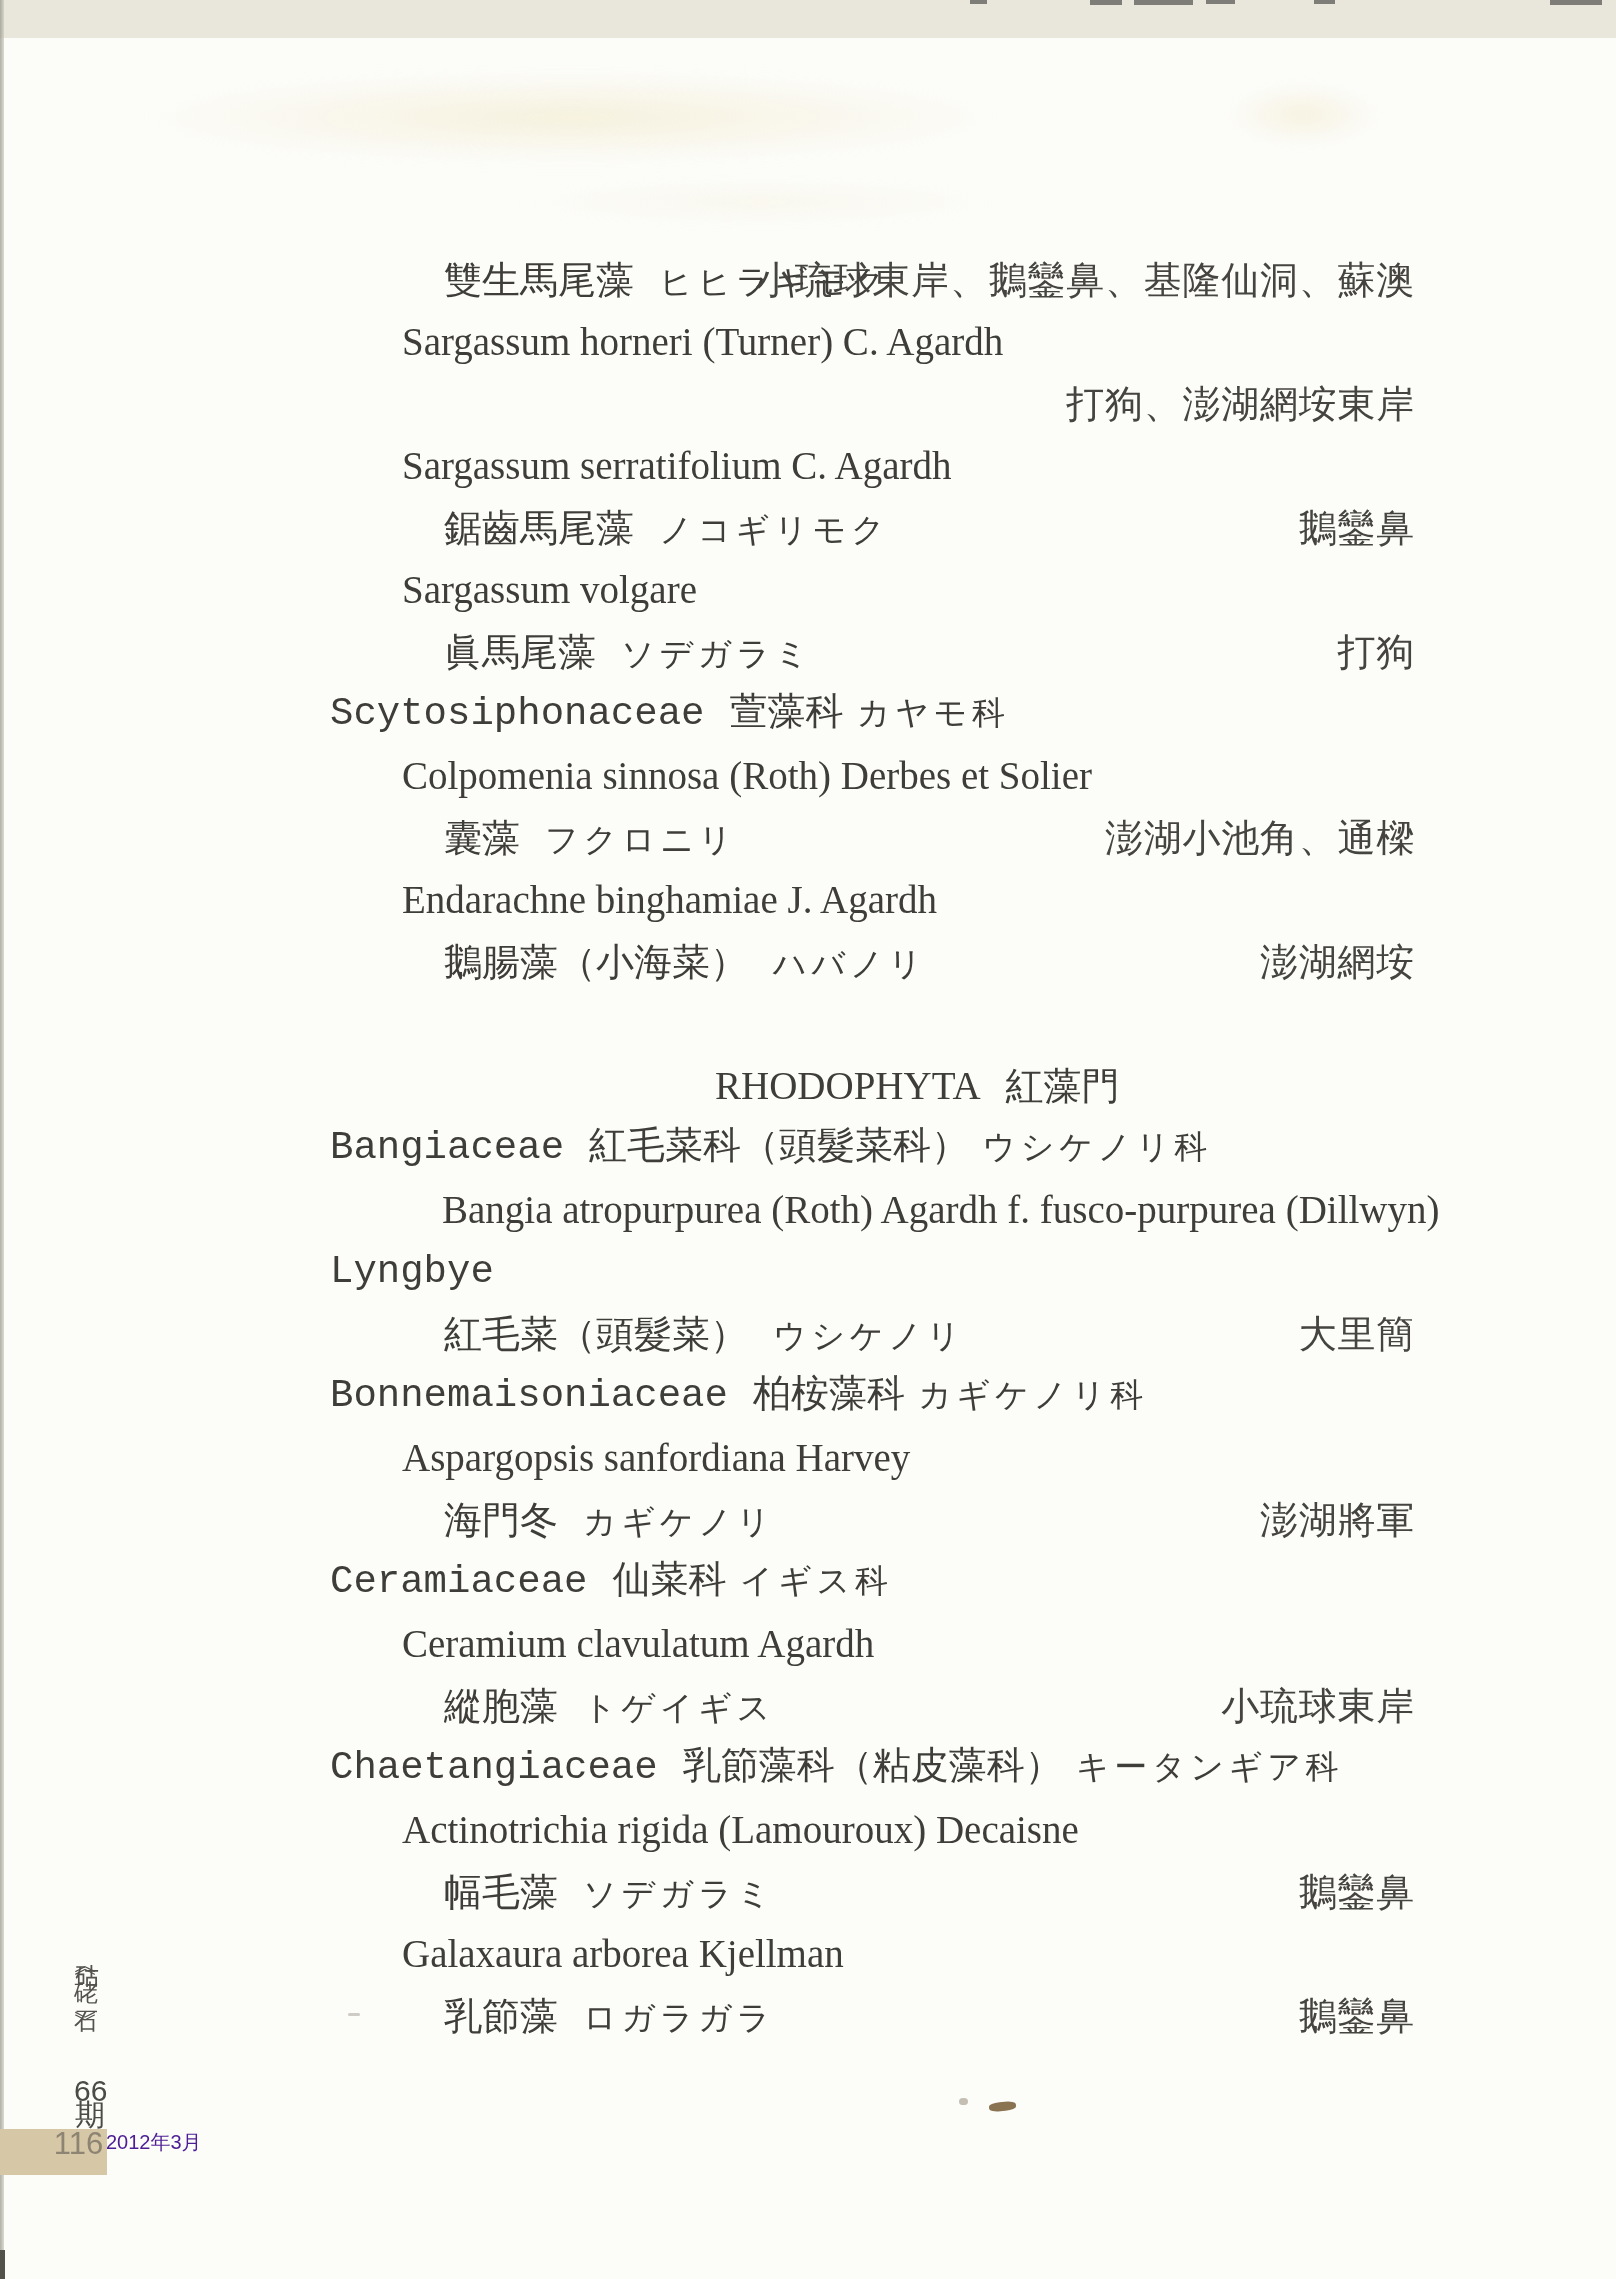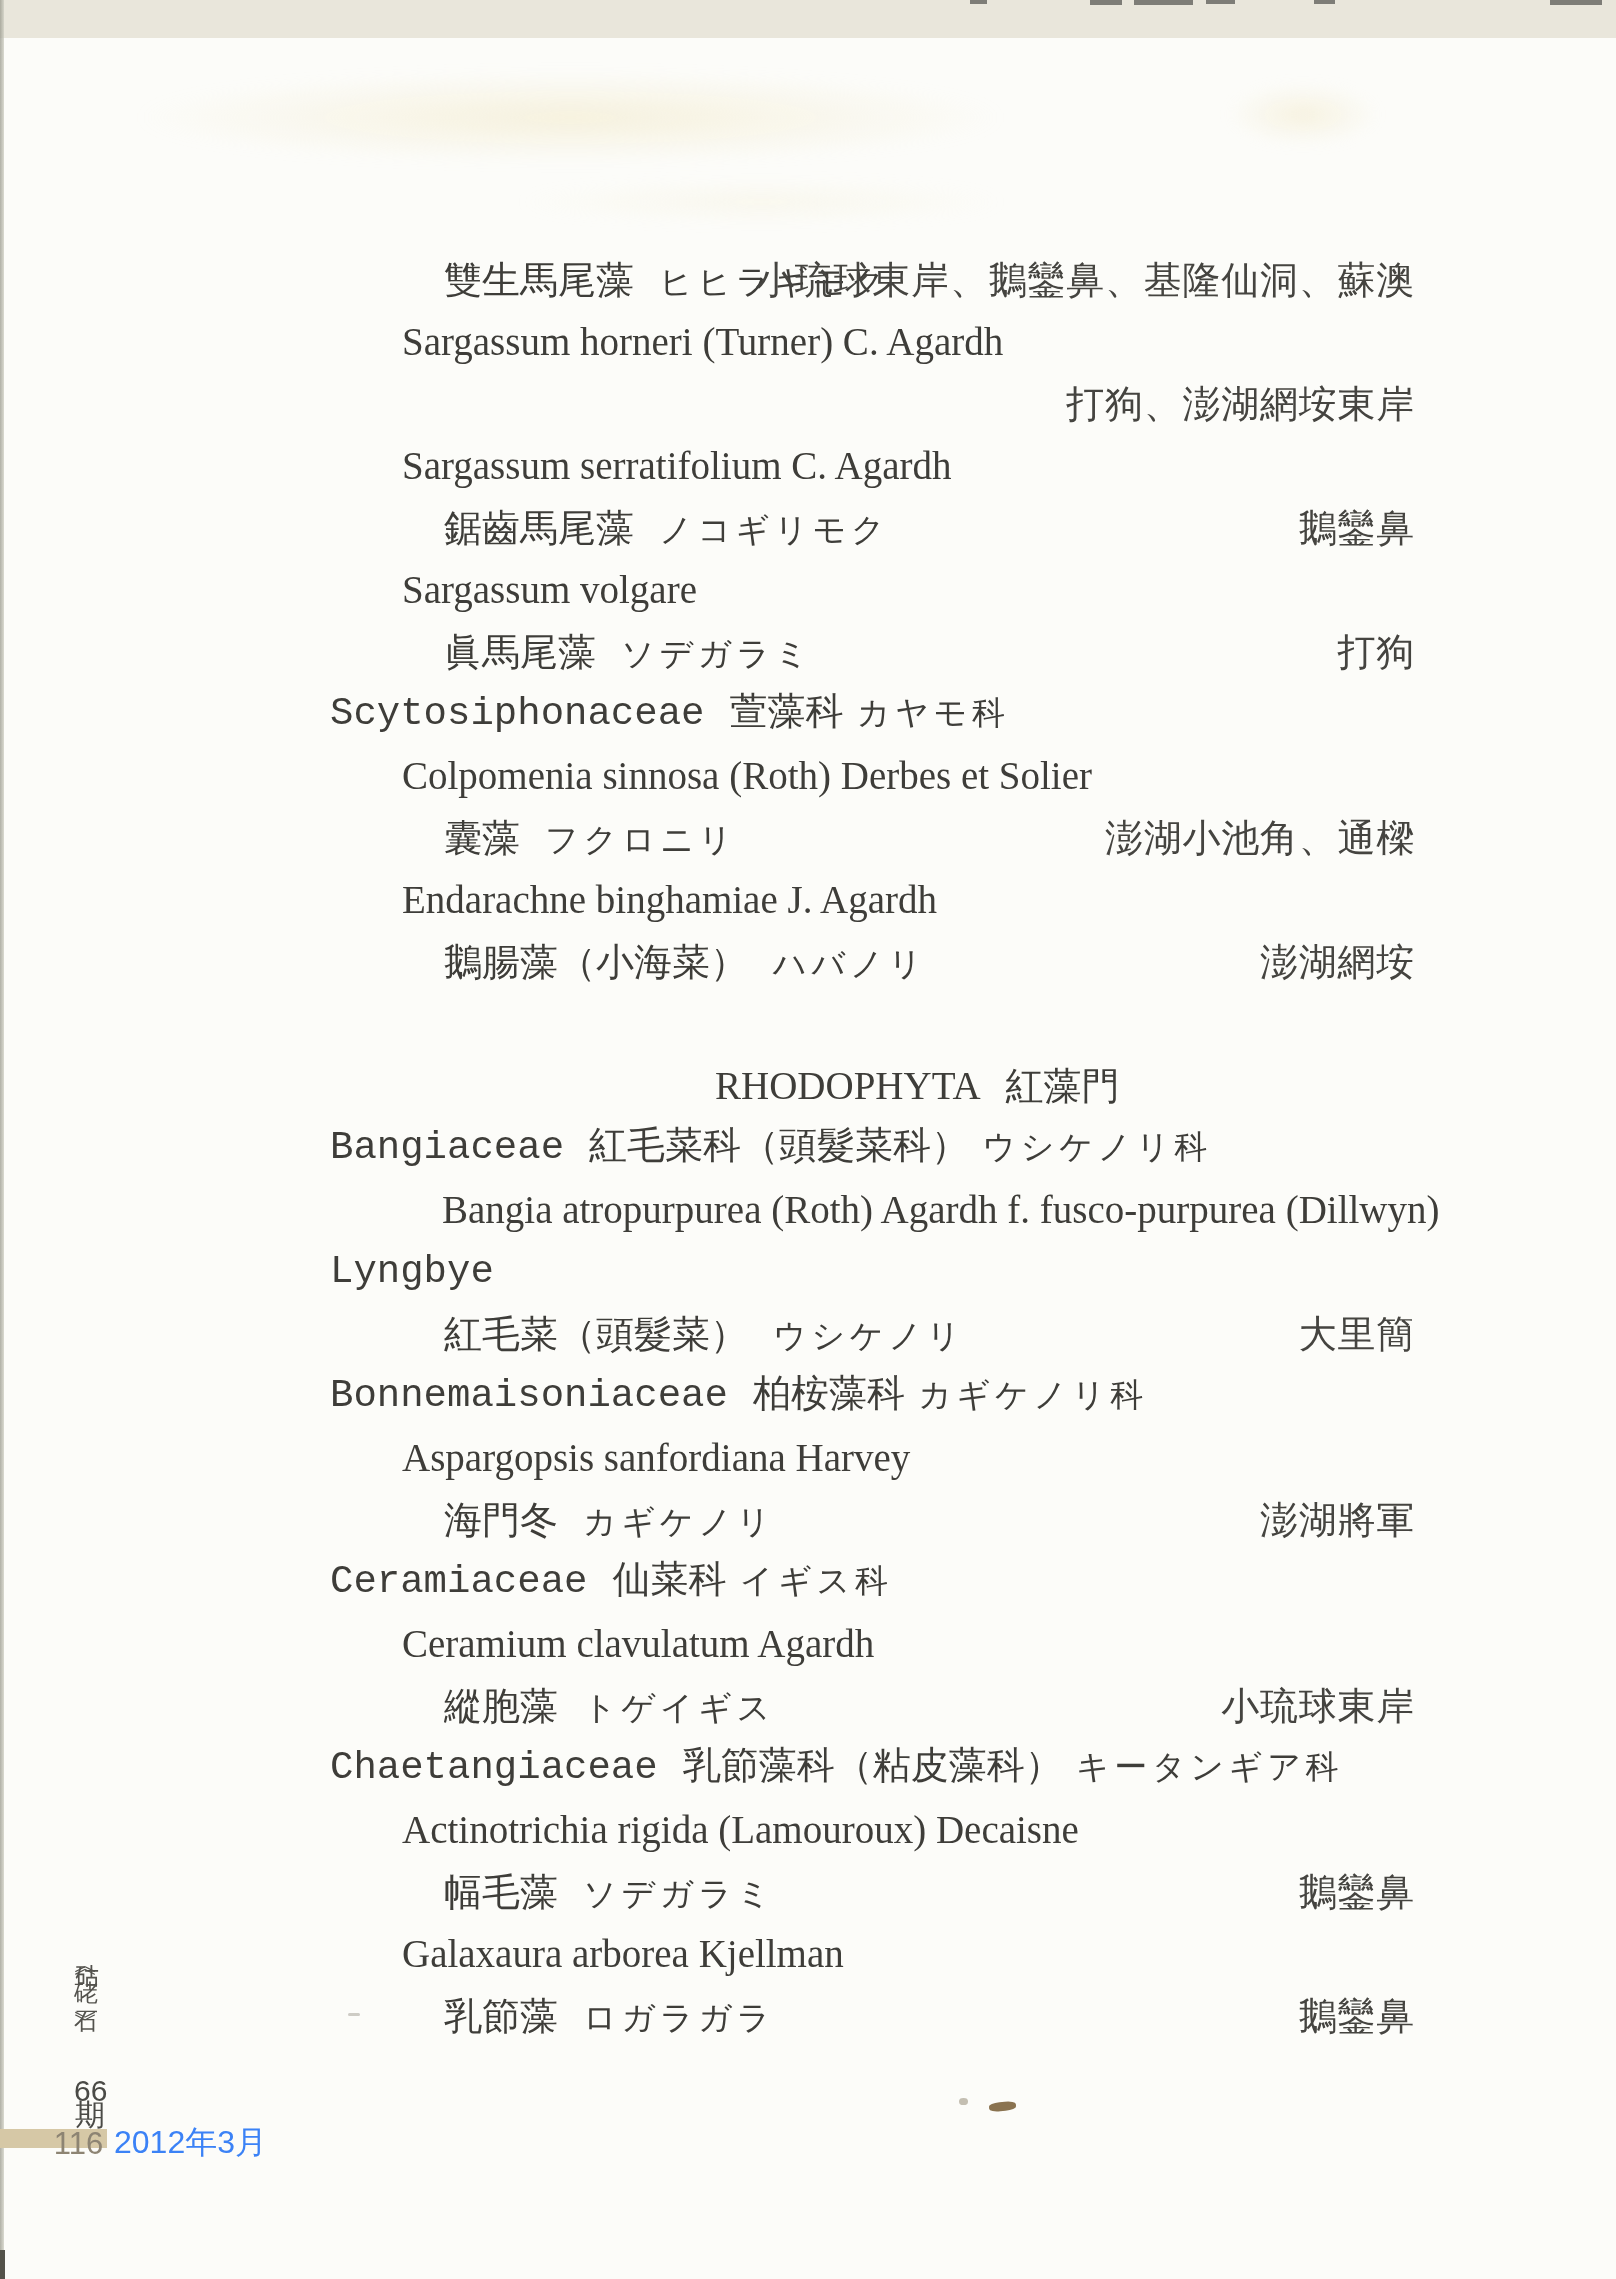--- a/index.html
+++ b/index.html
@@ -45,24 +45,24 @@
   .loc{position:absolute;right:195px;top:0;font-size:38px;letter-spacing:.02em;color:#454440;}
 
   
   .journal-title{position:absolute;left:70px;top:1959px;writing-mode:vertical-rl;
     font-size:24px;letter-spacing:2.9px;color:#53524d;
     font-family:"Liberation Sans","DejaVu Sans",sans-serif;}
   .issue{position:absolute;left:74px;top:2079px;width:32px;text-align:center;
     font-size:30px;line-height:24px;color:#4a4a46;
     font-family:"Liberation Sans","DejaVu Sans",sans-serif;}
   .issue span{display:block;}
-  .pagenum-bar{position:absolute;left:0;top:2129px;width:107px;height:19px;background:#d6c8a6;}
+  .pagenum-bar{position:absolute;left:0;top:2129px;width:107px;height:46px;background:#d6c8a6;}
   .pagenum{position:absolute;right:3.8px;top:-2.9px;font-size:31px;color:#8d8473;
     font-family:"Liberation Sans","DejaVu Sans",sans-serif;}
-  .pubdate{position:absolute;left:114px;top:2127px;font-size:32px;line-height:31px;color:#3b82f6;
+  .pubdate{position:absolute;left:106px;top:2127px;font-size:20px;line-height:31px;color:#4c1d95;
     font-family:"Liberation Sans","DejaVu Sans",sans-serif;}
 </style>
 </head>
 <body>
 
 <div class="page">
 
   <div class="top-band"></div>
   <div class="dash" style="left:970px;top:0;width:17px;height:3.8px;"></div>
   <div class="dash" style="left:1090px;top:0;width:32px;height:4.8px;"></div>

